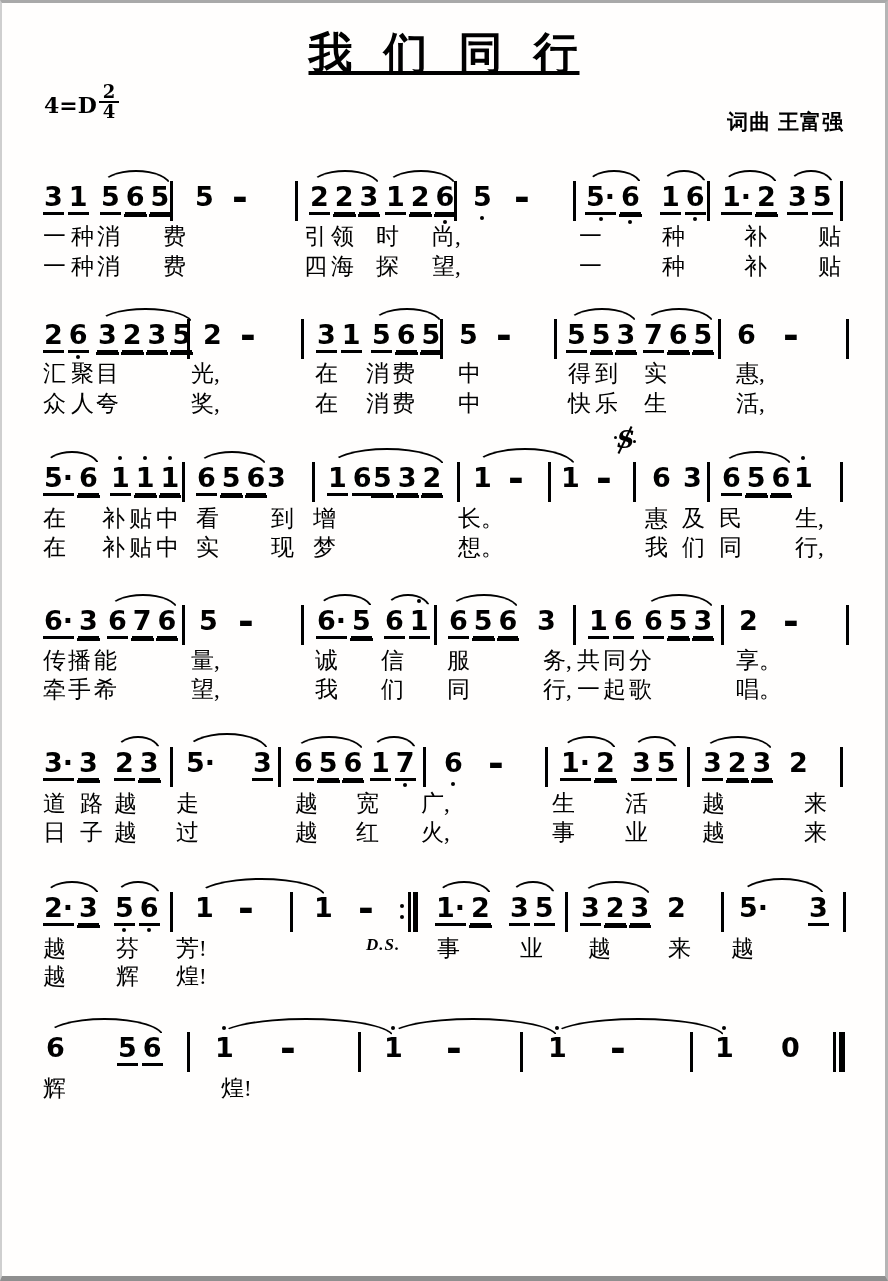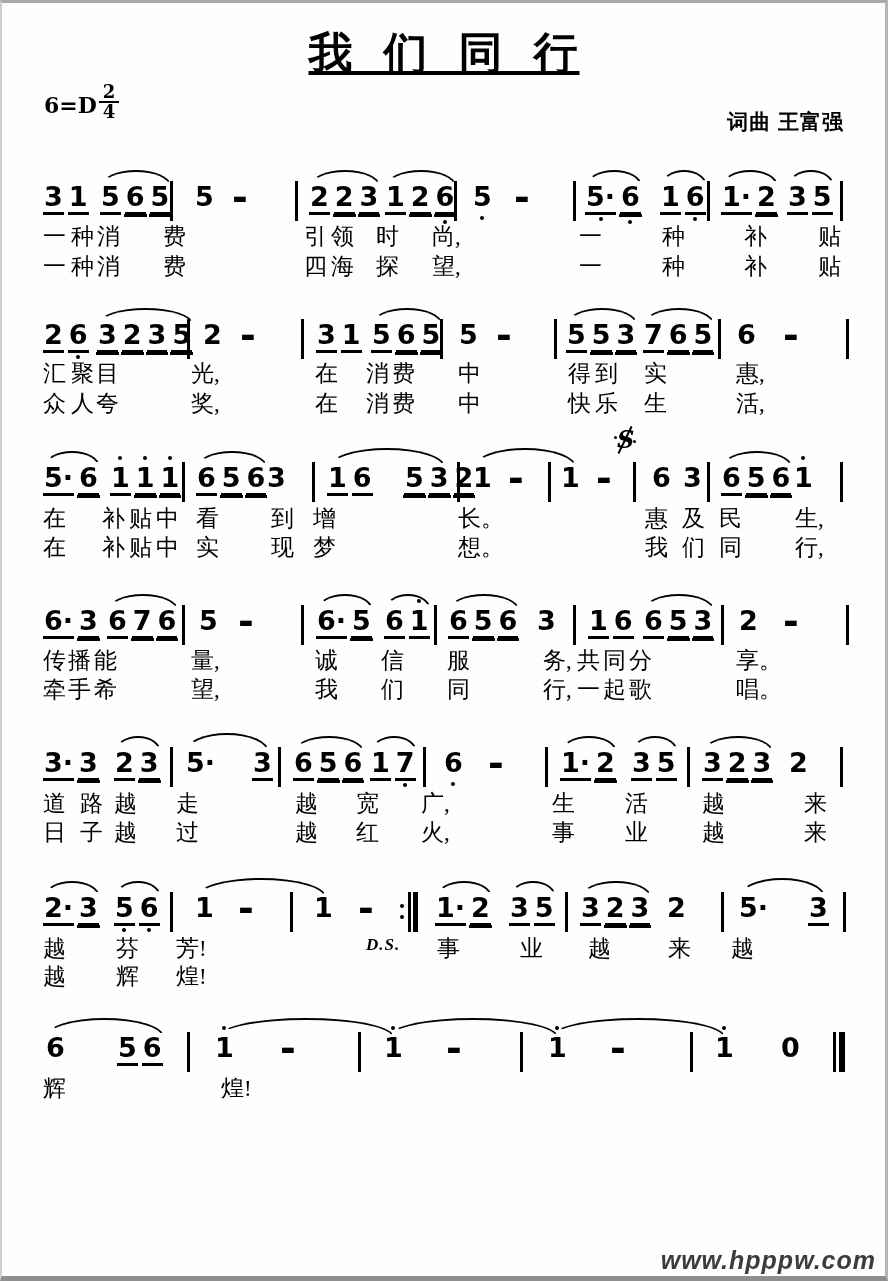--- a/index.html
+++ b/index.html
@@ -62,21 +62,21 @@
   .lyr{position:absolute;font-size:23px;line-height:26px;white-space:nowrap;}
 </style>
 </head>
 <body>
 
 <div id="page">
   <div class="frame"></div>
 
   <div class="title">我 们 同 行</div>
 
-  <div class="keysig">6=D</div>
+  <div class="keysig">4=D</div>
   <div class="meter">
     <span class="num">2</span>
     <span class="den">4</span>
   </div>
   <div class="credit">词曲 王富强</div>
 
   <div id="score">
       <div class="sline" style="top: 184px;">
         <div class="ng" style="left: 43px;"><div class="note u1">3</div><div class="note u1">1</div></div>
         <div class="ng" style="left: 100px;"><div class="garc"></div><div class="note u1">5</div><div class="note u2">6</div><div class="note u2">5</div></div>
@@ -166,21 +166,21 @@
         <div class="lyr" style="left: 736px; top: 69px;">活,</div>
       </div>
       <div class="sline" style="top: 465px;">
         <div class="ng" style="left: 43px;"><div class="garc"></div><div class="note u1">5·</div><div class="note u2">6</div></div>
         <div class="ng" style="left: 110px;"><div class="note u1">1<div class="dhi"></div></div><div class="note u2">1<div class="dhi"></div></div><div class="note u2">1<div class="dhi"></div></div></div>
         <div class="bar" style="left: 182px;"></div>
         <div class="ng" style="left: 196px;"><div class="garc"></div><div class="note u1">6</div><div class="note u2">5</div><div class="note u2">6</div></div>
         <div class="ng" style="left: 266px;"><div class="note u0">3</div></div>
         <div class="bar" style="left: 312px;"></div>
         <div class="ng" style="left: 327px;"><div class="note u1">1</div><div class="note u1">6</div></div>
-        <div class="ng" style="left: 404px;"><div class="note u2">5</div><div class="note u2">3</div><div class="note u2">2</div></div>
+        <div class="ng" style="left: 372px;"><div class="note u2">5</div><div class="note u2">3</div><div class="note u2">2</div></div>
         <div class="warc" style="width: 112px; left: 329px;"></div>
         <div class="bar" style="left: 457px;"></div>
         <div class="ng" style="left: 472px;"><div class="note u0">1</div></div>
         <div class="dash" style="left: 508px;">-</div>
         <div class="bar" style="left: 548px;"></div>
         <div class="ng" style="left: 560px;"><div class="note u0">1</div></div>
         <div class="dash" style="left: 596px;">-</div>
         <div class="warc" style="width: 98px; left: 474px;"></div>
         <div class="segno" style="left: 614px; top: -38px;">
           <div class="s">S</div>
@@ -367,14 +367,13 @@
         <div class="warc" style="width: 170px; left: 551px;"></div>
         <div class="fbar" style="left: 833px;">
           <div class="fthin"></div>
           <div class="fthick"></div>
         </div>
         <div class="lyr" style="left: 43px; top: 41px;">辉</div>
         <div class="lyr" style="left: 221px; top: 41px;">煌!</div>
       </div>
     </div>
 
-  <div class="watermark">www.hpppw.com</div>
 </div>
 
 </body></html>

